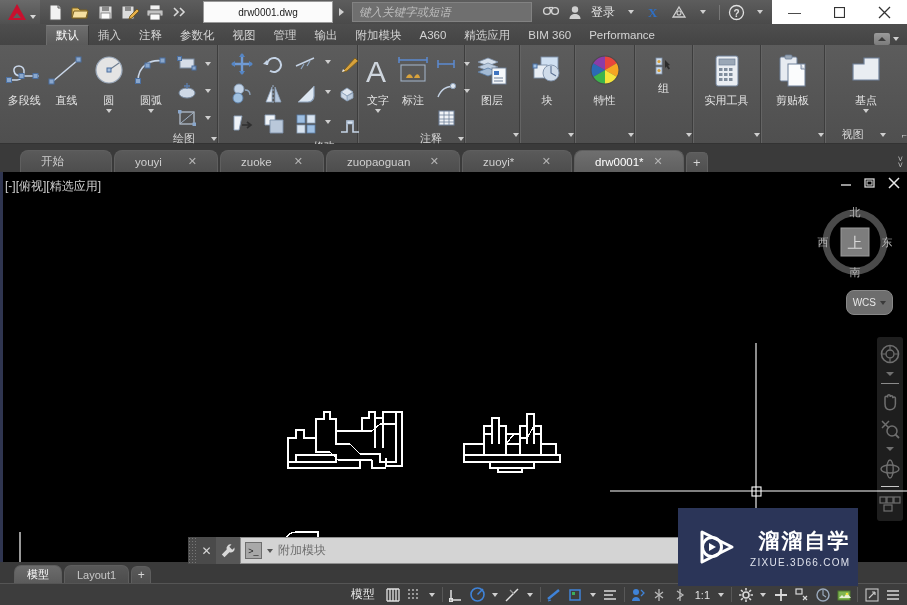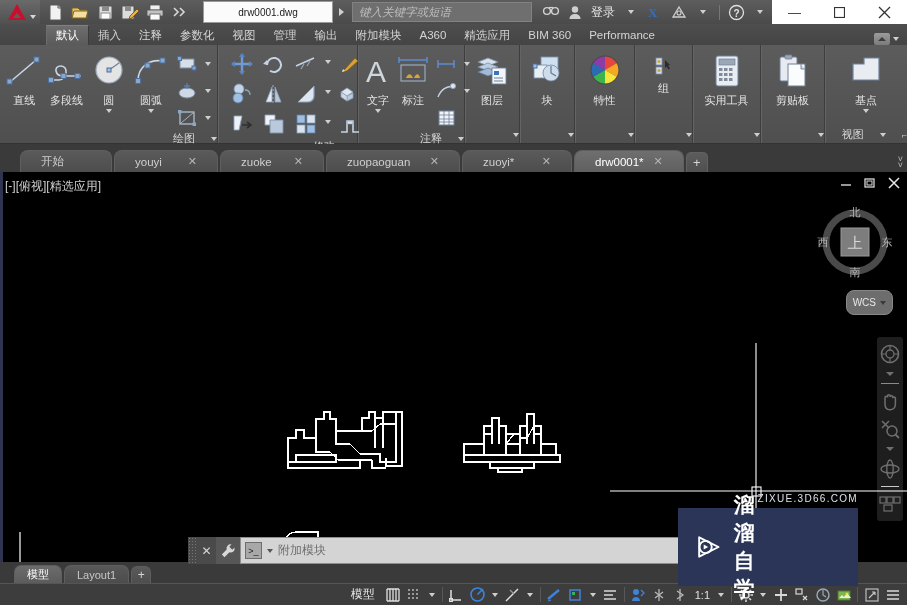--- a/index.html
+++ b/index.html
@@ -207,21 +207,21 @@
   }
   .nav-ico { width: 24px; height: 26px; display: flex; align-items: center; justify-content: center; }
   .nav-div { width: 18px; height: 1px; background: #8a8a8a; margin: 2px 0; }
 
   
   .watermark {
     position: absolute; left: 678px; top: 508px; width: 180px; height: 78px;
     background: #2b3558; display: flex; align-items: center; gap: 10px;
     padding-left: 16px; z-index: 40;
   }
-  .wm-text { display: flex; flex-direction: row; }
+  .wm-text { display: flex; flex-direction: column; align-items: flex-end; }
   .wm-cn { color: #ffffff; font-size: 21px; letter-spacing: 2px; font-weight: bold; }
   .wm-en { color: #dfe2ec; font-size: 10px; letter-spacing: 1.3px; margin-top: 2px; }
 
   
   .cmdline {
     position: absolute; left: 188px; top: 537px; width: 512px; height: 27px;
     display: flex; align-items: center; z-index: 30;
   }
   .cmd-grip {
     width: 9px; height: 27px; background: #4a4a4a;
@@ -420,38 +420,38 @@
       <div class="caret-sm"></div>
     </div>
   </div>
 
   <div class="ribbon">
 
     <div class="panel" style="width:218px">
       <div class="panel-body">
         <div class="big-btn">
           <div class="ico">
-            <svg width="36" height="34" viewBox="0 0 36 34">
-                <path d="M4 28L30 6" stroke="#c9d6e8" stroke-width="1.6" fill="none"></path>
-                <rect x="1" y="25" width="5" height="5" fill="#8aa7cc" stroke="#4b6fa0"></rect>
-                <rect x="28" y="3" width="5" height="5" fill="#8aa7cc" stroke="#4b6fa0"></rect>
-              </svg>
-          </div>
-          <div class="lbl">直线</div>
-        </div>
-        <div class="big-btn">
-          <div class="ico">
             <svg width="38" height="34" viewBox="0 0 38 34">
                 <path d="M4 26h8c8 0 10-14 2-14s-6 10 2 10h18" stroke="#c9d6e8" stroke-width="1.6" fill="none"></path>
                 <rect x="1.5" y="23.5" width="5" height="5" fill="#8aa7cc" stroke="#4b6fa0"></rect>
                 <rect x="14" y="19.5" width="5" height="5" fill="#8aa7cc" stroke="#4b6fa0"></rect>
                 <rect x="28" y="19.5" width="5" height="5" fill="#8aa7cc" stroke="#4b6fa0"></rect>
               </svg>
           </div>
           <div class="lbl">多段线</div>
+        </div>
+        <div class="big-btn">
+          <div class="ico">
+            <svg width="36" height="34" viewBox="0 0 36 34">
+                <path d="M4 28L30 6" stroke="#c9d6e8" stroke-width="1.6" fill="none"></path>
+                <rect x="1" y="25" width="5" height="5" fill="#8aa7cc" stroke="#4b6fa0"></rect>
+                <rect x="28" y="3" width="5" height="5" fill="#8aa7cc" stroke="#4b6fa0"></rect>
+              </svg>
+          </div>
+          <div class="lbl">直线</div>
         </div>
         <div class="big-btn">
           <div class="ico">
             <svg width="36" height="34" viewBox="0 0 36 34">
                 <circle cx="18" cy="16" r="13" fill="#e4e4e4" stroke="#9aa8ba" stroke-width="1.2"></circle>
                 <path d="M18 16l10-7" stroke="#6f7e90" stroke-width="1.1"></path>
                 <rect x="16" y="14" width="4" height="4" fill="#a8c0dd" stroke="#4b6fa0"></rect>
               </svg>
           </div>
           <div class="lbl">圆</div>

